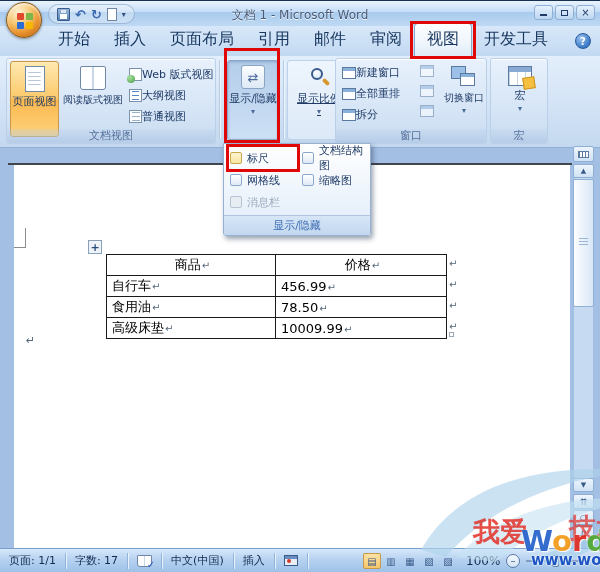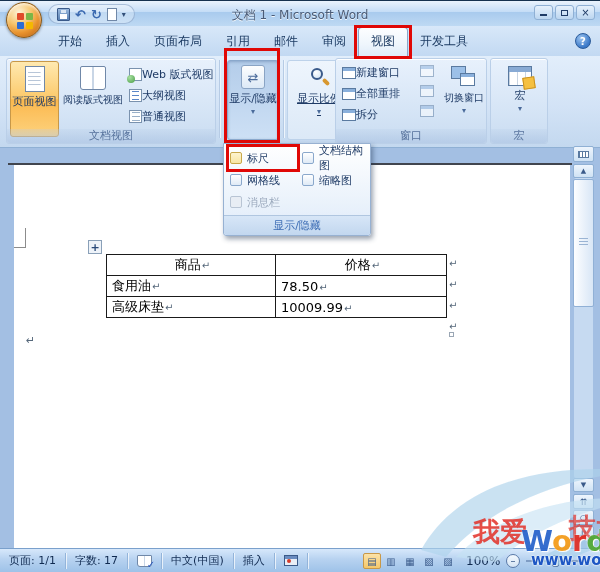--- a/index.html
+++ b/index.html
@@ -33,21 +33,21 @@
   #winctrl { position:absolute; right:5px; top:4px; display:flex; gap:2px; z-index:5;}
   .wbtn { width:19px; height:15px; border:1px solid #8fb0d4; border-radius:3px;
     background:linear-gradient(#e6f1fc,#bcd6f0); color:#1f3b66; font-size:10px;
     display:flex; align-items:center; justify-content:center; line-height:1; }
   .wbtn .bar { width:7px; height:2px; background:#1f3b66; margin-top:5px; }
   .wbtn .box { width:7px; height:6px; border:1px solid #1f3b66; }
 
   
   #tabrow { position:absolute; left:0; top:26px; width:600px; height:30px;
     background:linear-gradient(#d8e8f9,#c2d9f2); display:flex; align-items:flex-end; padding-left:46px; }
-  .tab { padding:5px 12px 6px; font-size:12px; color:#17365e; position:relative; white-space:nowrap; }
+  .tab { padding:5px 12px 6px; font-size:16px; color:#17365e; position:relative; white-space:nowrap; }
   .tab.active { background:linear-gradient(#fdfeff,#eef5fc 60%,#dfecf9);
     border:1px solid #8aa8cc; border-bottom:none; border-radius:4px 4px 0 0; }
   .redframe { position:absolute; border:3px solid #e00806; z-index:80; pointer-events:none; }
   #help-btn { position:absolute; right:9px; top:33px; width:16px; height:16px; border-radius:50%;
     background:radial-gradient(circle at 35% 30%, #9cc4f0, #3a78c8 70%); color:#fff; font-weight:bold;
     font-size:10px; display:flex; align-items:center; justify-content:center; border:1px solid #2a5a9a; }
 
   
   #ribbon { position:absolute; left:0; top:56px; width:600px; height:92px;
     background:linear-gradient(#e2eefb,#d3e3f6 55%,#c3d8ef); border-bottom:1px solid #8fb0d4; }
@@ -335,20 +335,24 @@
     <div id="margin-bracket"></div>
     <div id="tbl-handle">+</div>
 
     <table id="doc-table">
       <tbody>
           <tr class="hdr">
         <td class="c0"><span>商品</span><span class="pmark">↵</span></td>
         <td class="c1"><span>价格</span><span class="pmark">↵</span></td>
       </tr>
       <tr>
+        <td class="c0"><span>自行车</span><span class="pmark">↵</span></td>
+        <td class="c1"><span>456.99</span><span class="pmark">↵</span></td>
+      </tr>
+      <tr>
         <td class="c0"><span>食用油</span><span class="pmark">↵</span></td>
         <td class="c1"><span>78.50</span><span class="pmark">↵</span></td>
       </tr>
       <tr>
         <td class="c0"><span>高级床垫</span><span class="pmark">↵</span></td>
         <td class="c1"><span>10009.99</span><span class="pmark">↵</span></td>
       </tr>
     </tbody>
       </table>
 

